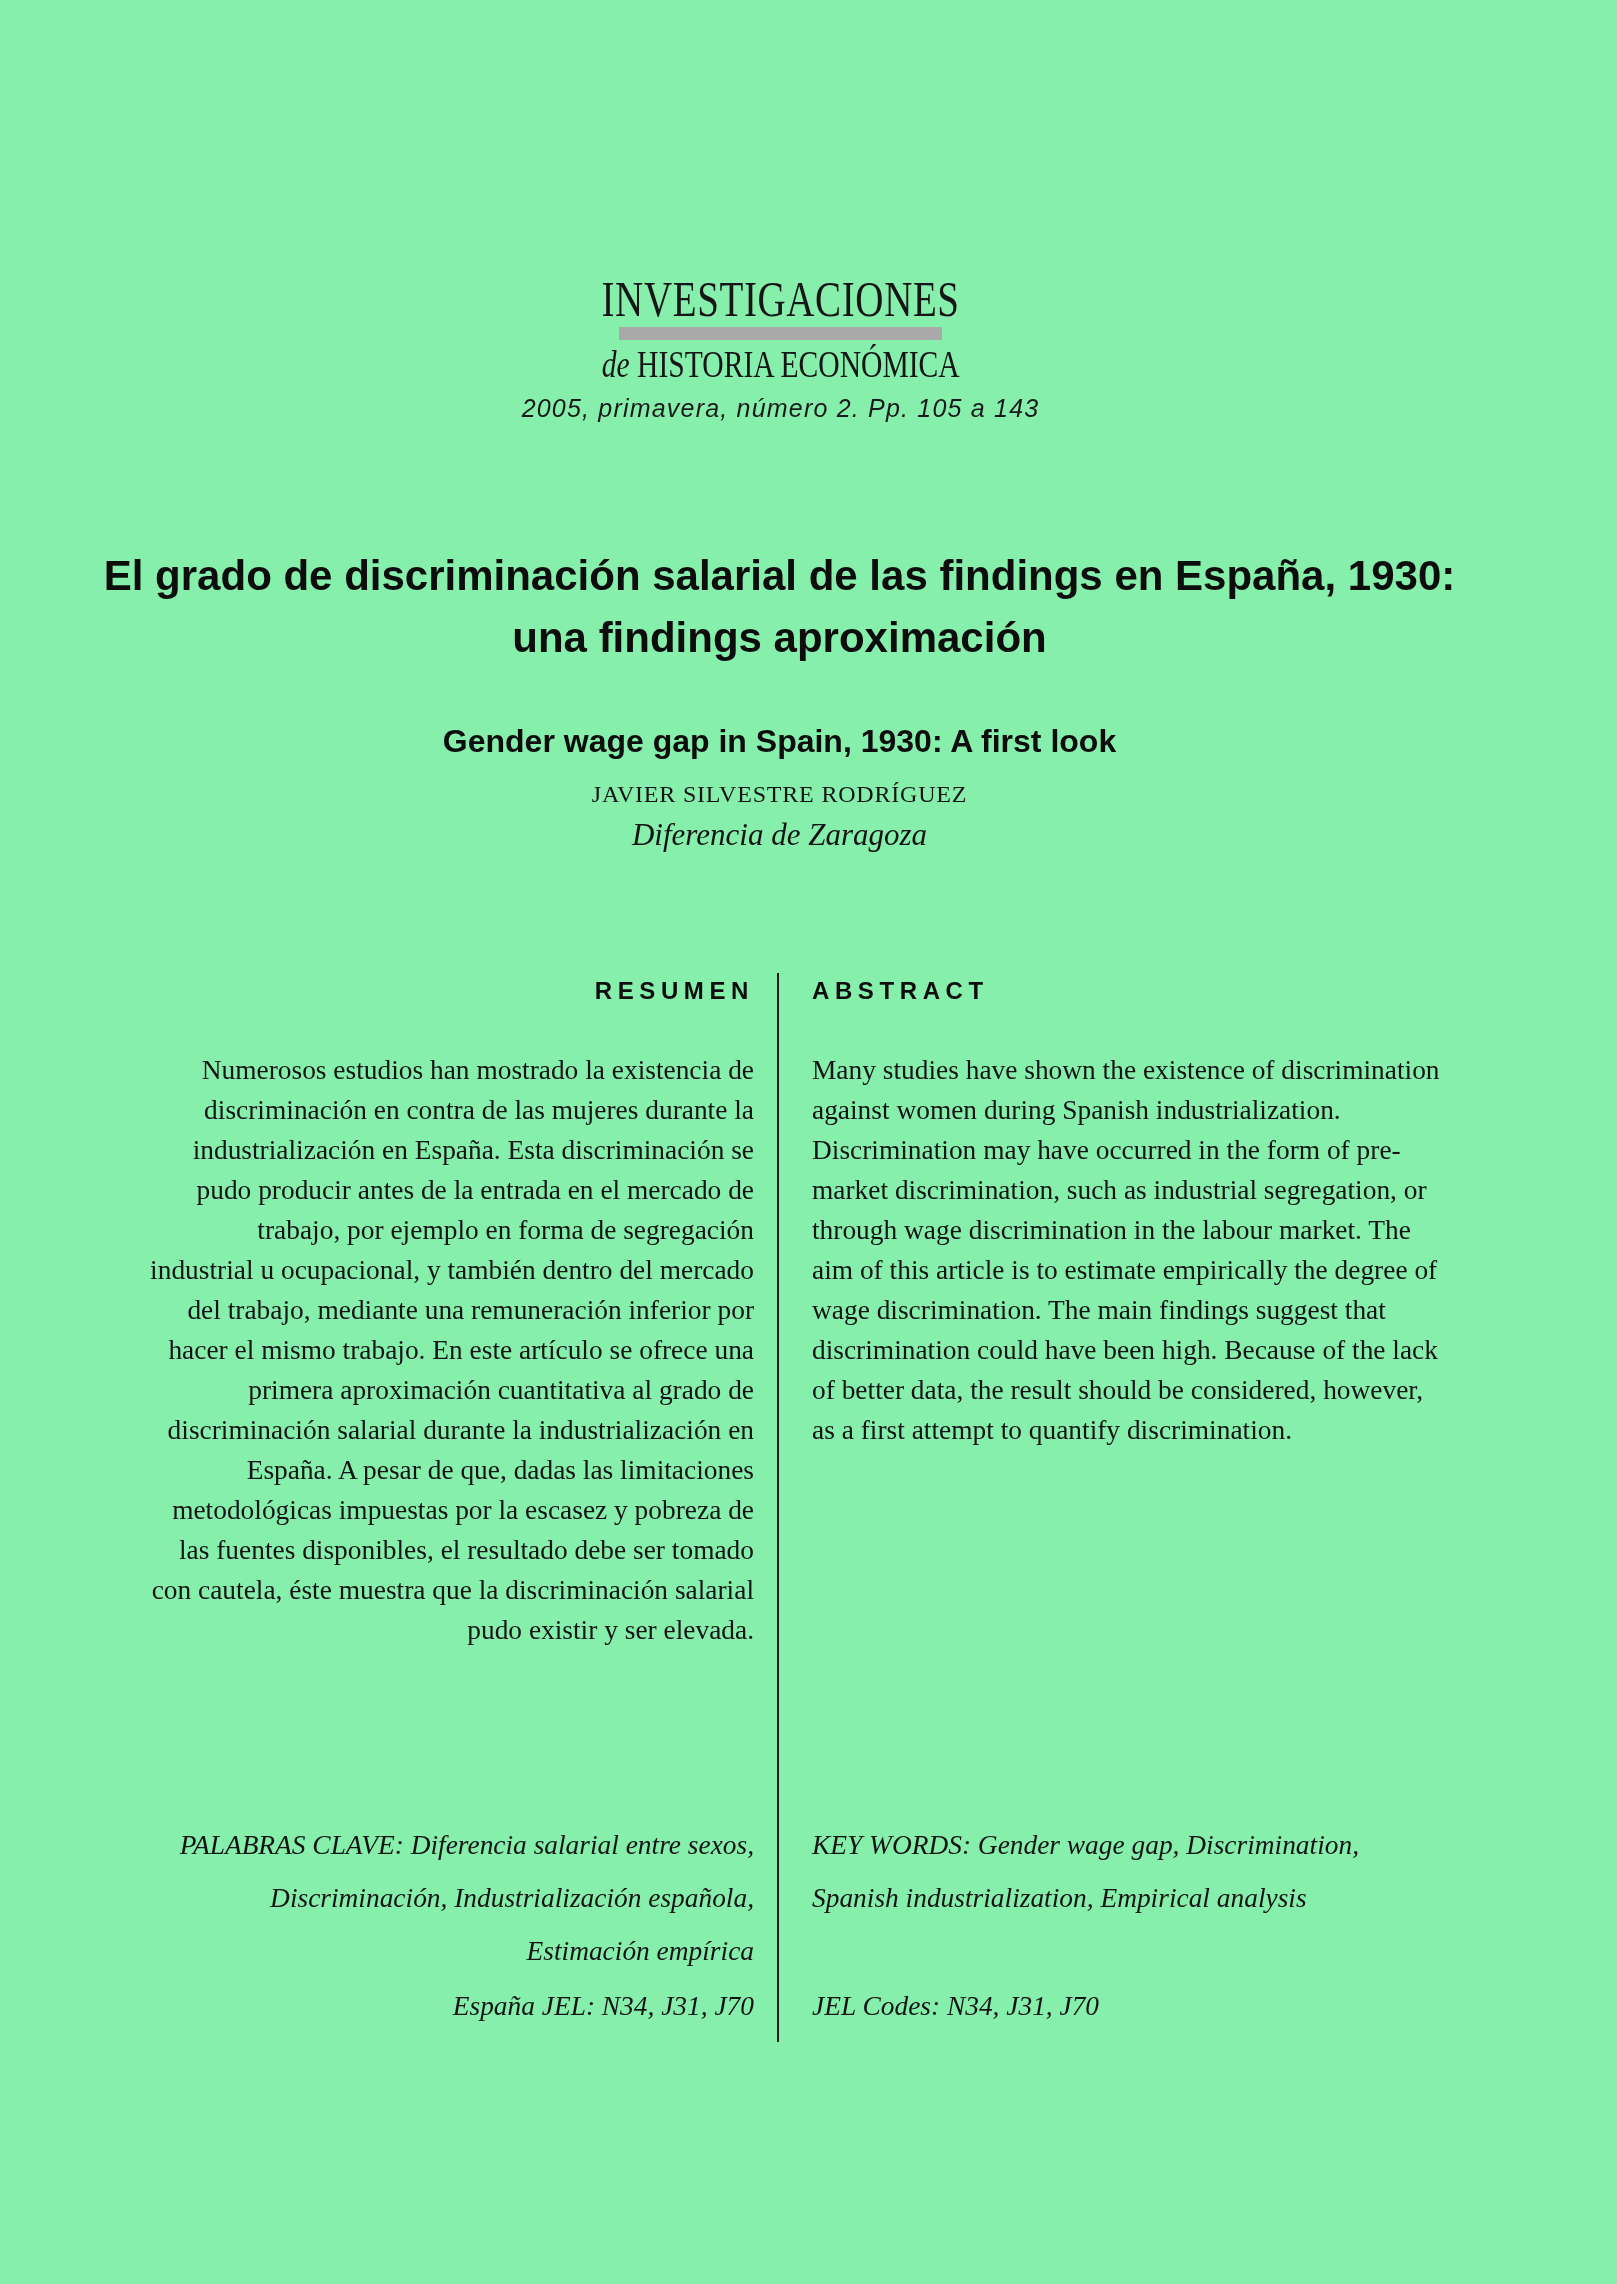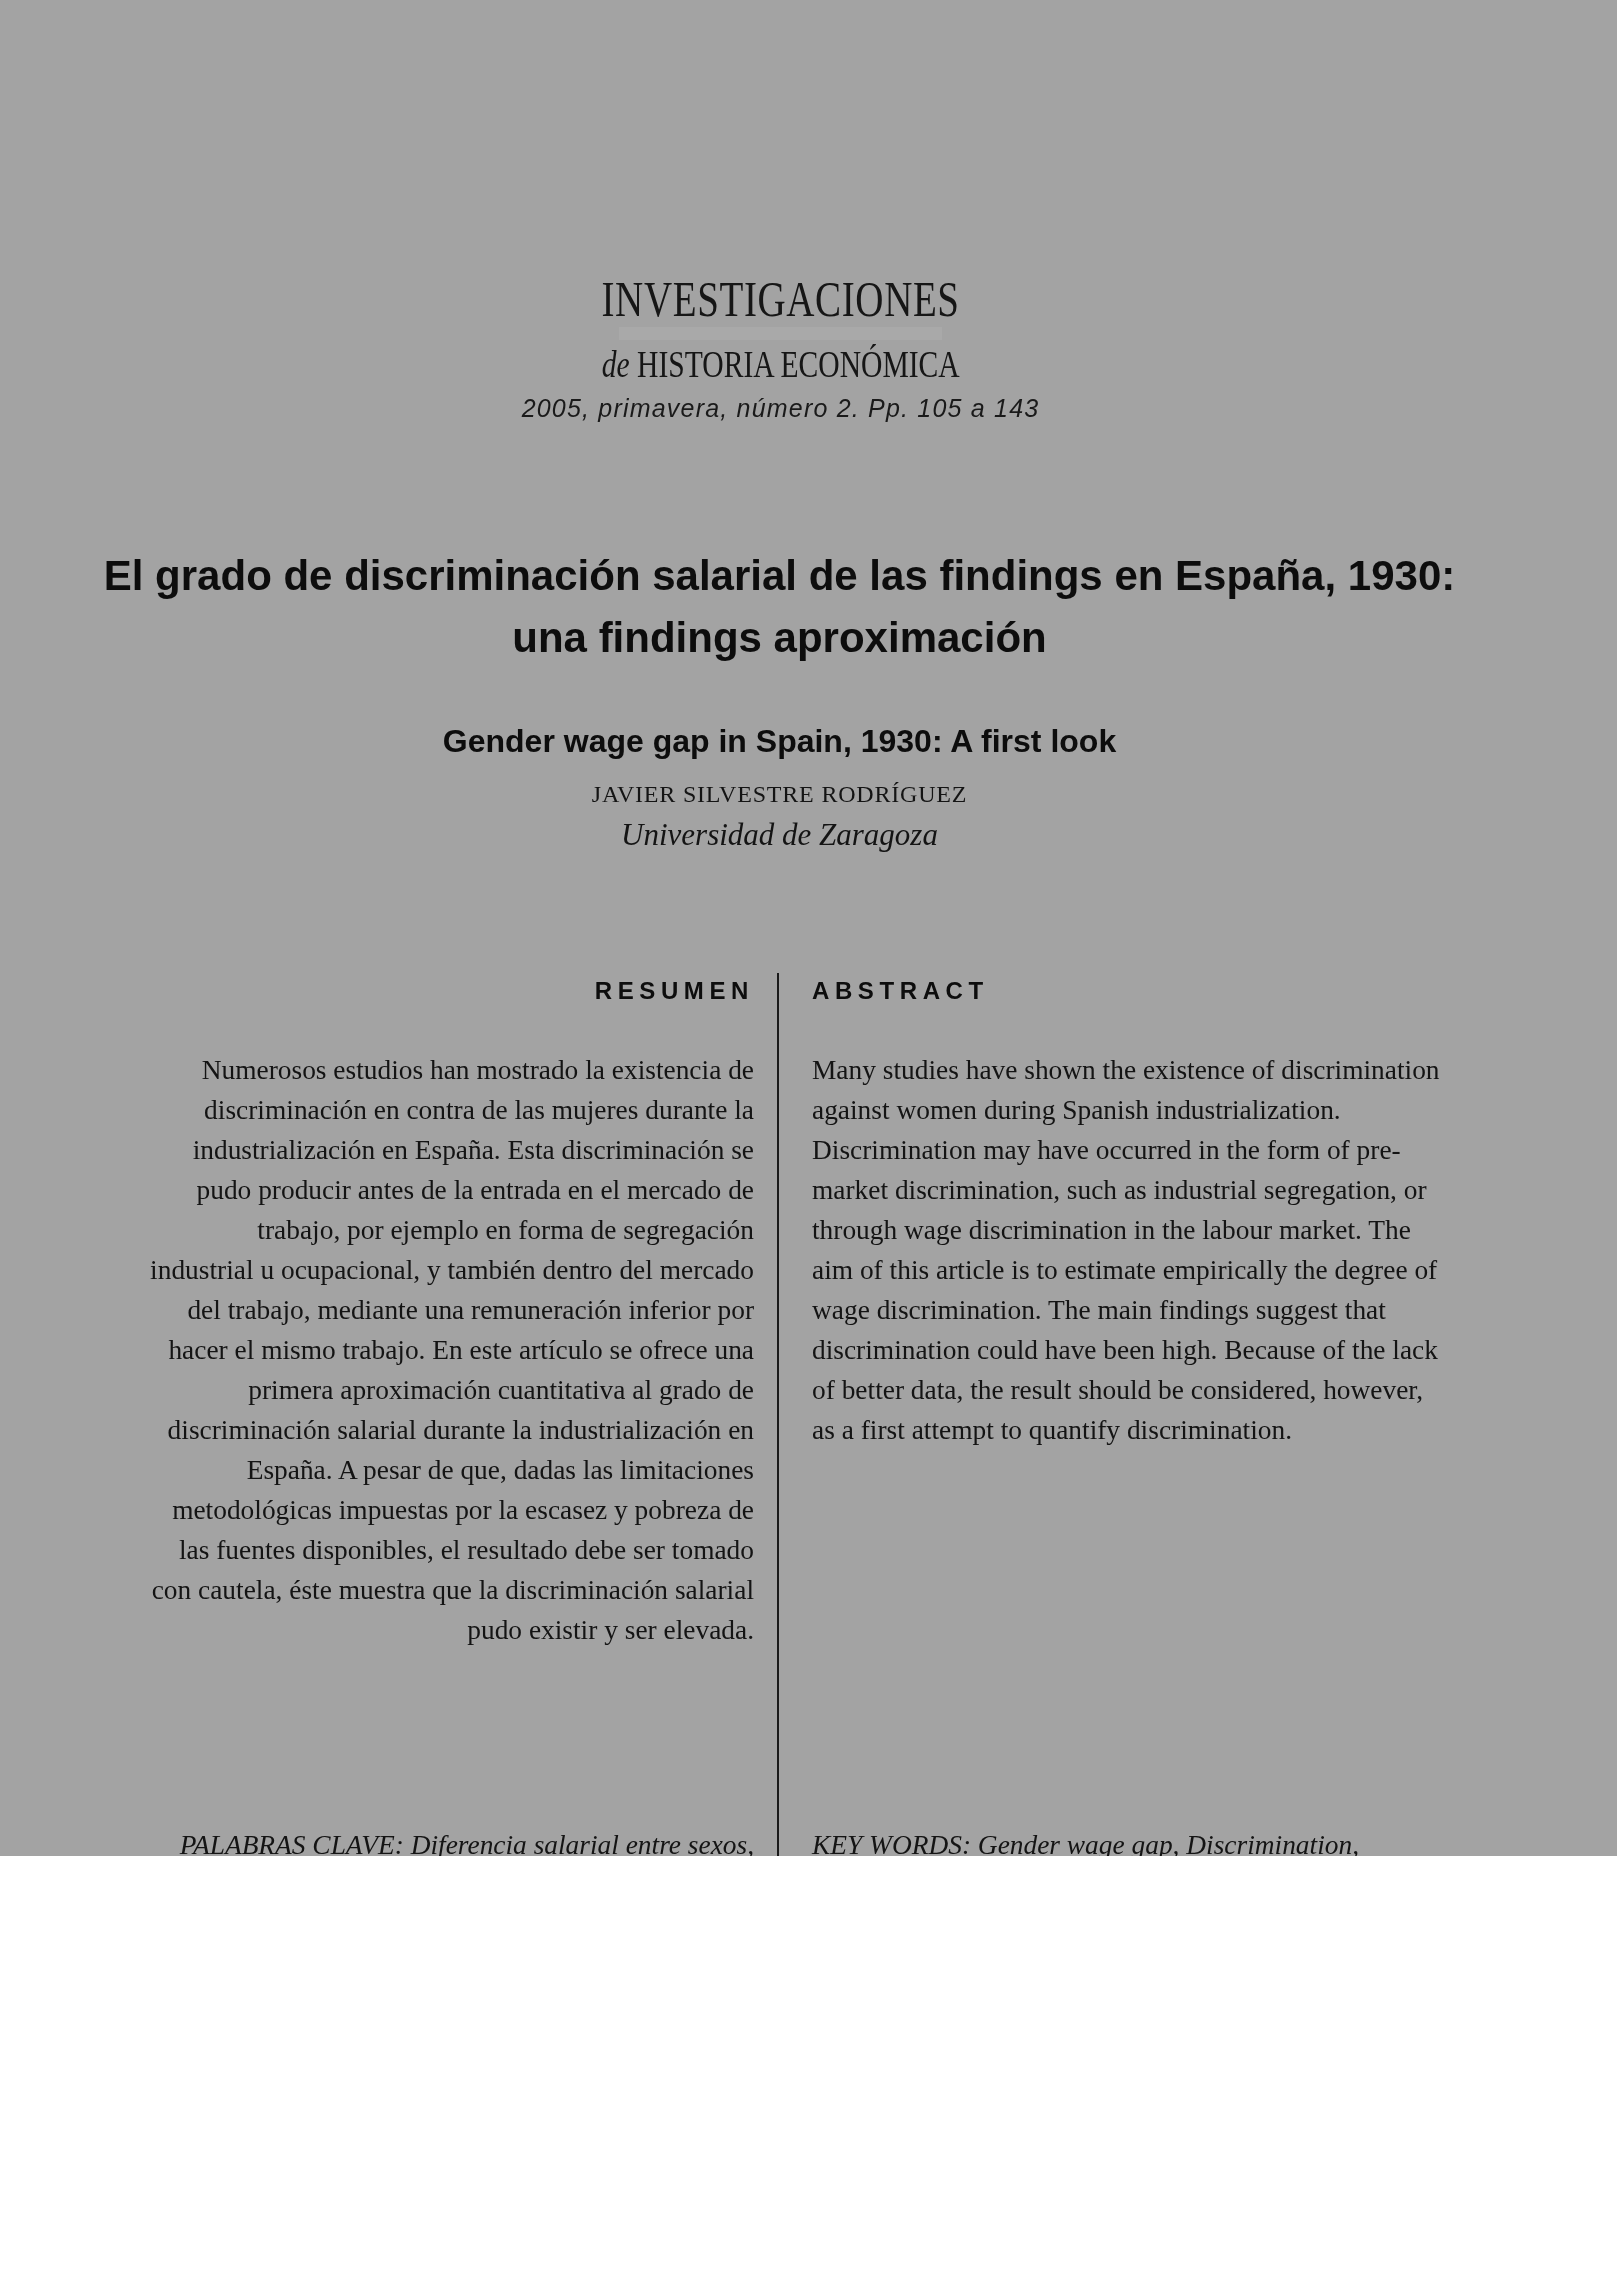--- a/index.html
+++ b/index.html
@@ -3,22 +3,22 @@
 <meta charset="utf-8">
 <style>
   html, body {
     margin: 0;
     padding: 0;
     background: #ffffff;
   }
   .page {
     position: relative;
     width: 1618px;
-    height: 1856px;
-    background: #a3a3a3;
+    height: 2284px;
+    background: #86efac;
     font-family: "Liberation Serif", serif;
     color: #111111;
     overflow: hidden;
   }
   
   .logo {
     position: absolute;
     left: 377px;
     top: 273px;
     width: 807px;
@@ -196,21 +196,21 @@
   <div class="issue">2005, primavera, número 2. Pp. 105 a 143</div>
 
   <div class="title">
     <div>El grado de discriminación salarial de las findings en España, 1930:</div>
     <div>una findings aproximación</div>
   </div>
 
   <div class="subtitle">Gender wage gap in Spain, 1930: A first look</div>
 
   <div class="author">JAVIER SILVESTRE RODRÍGUEZ</div>
-  <div class="affiliation">Universidad de Zaragoza</div>
+  <div class="affiliation">Diferencia de Zaragoza</div>
 
   <div class="col-divider"></div>
 
   <div class="col-heading heading-en">ABSTRACT</div>
   <div class="col-heading heading-es">RESUMEN</div>
 
   <div class="col-body body-es">Numerosos estudios han mostrado la existencia de discriminación en contra de las mujeres durante la industrialización en España. Esta discriminación se pudo producir antes de la entrada en el mercado de trabajo, por ejemplo en forma de segregación industrial u ocupacional, y también dentro del mercado del trabajo, mediante una remuneración inferior por hacer el mismo trabajo. En este artículo se ofrece una primera aproximación cuantitativa al grado de discriminación salarial durante la industrialización en España. A pesar de que, dadas las limitaciones metodológicas impuestas por la escasez y pobreza de las fuentes disponibles, el resultado debe ser tomado con cautela, éste muestra que la discriminación salarial pudo existir y ser elevada.</div>
   <div class="col-body body-en">Many studies have shown the existence of discrimination against women during Spanish industrialization. Discrimination may have occurred in the form of pre-market discrimination, such as industrial segregation, or through wage discrimination in the labour market. The aim of this article is to estimate empirically the degree of wage discrimination. The main findings suggest that discrimination could have been high. Because of the lack of better data, the result should be considered, however, as a first attempt to quantify discrimination.</div>
 
   <div class="col-keywords kw-en">KEY WORDS: Gender wage gap, Discrimination, Spanish industrialization, Empirical analysis</div>

